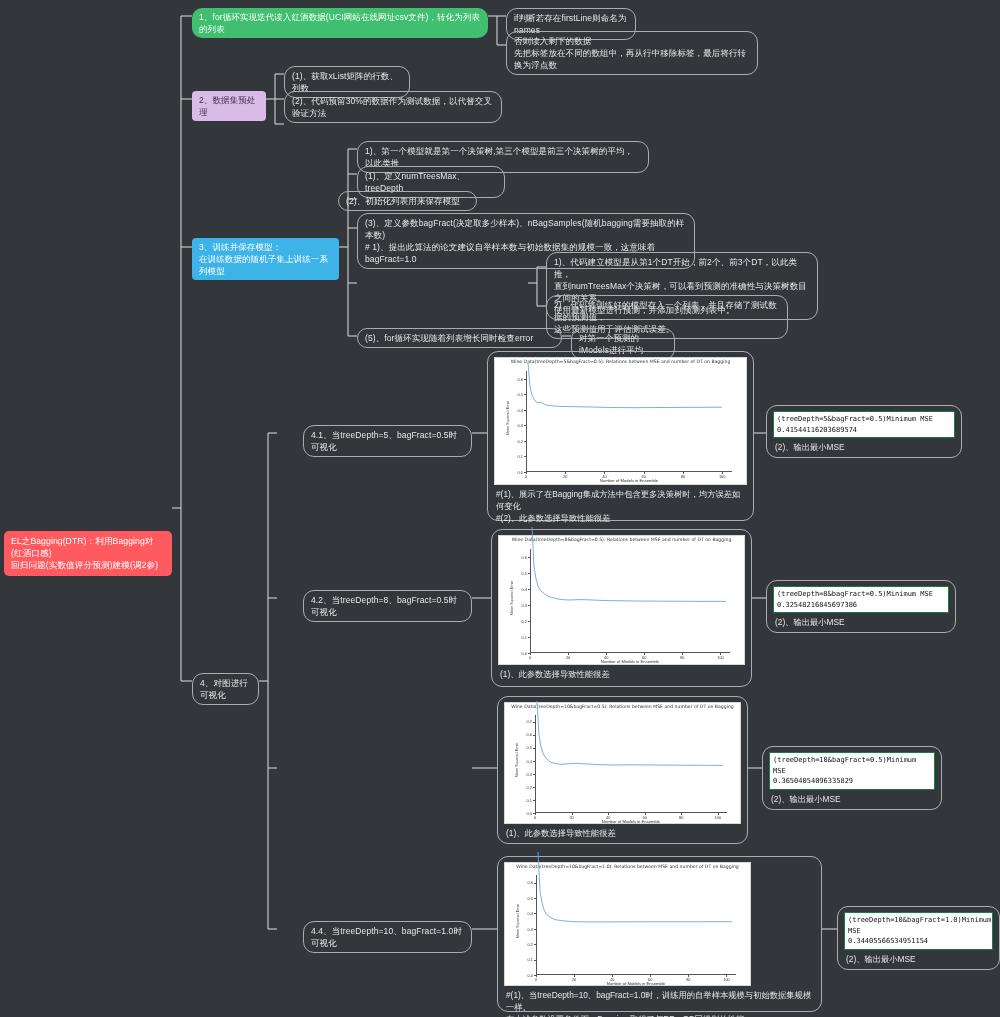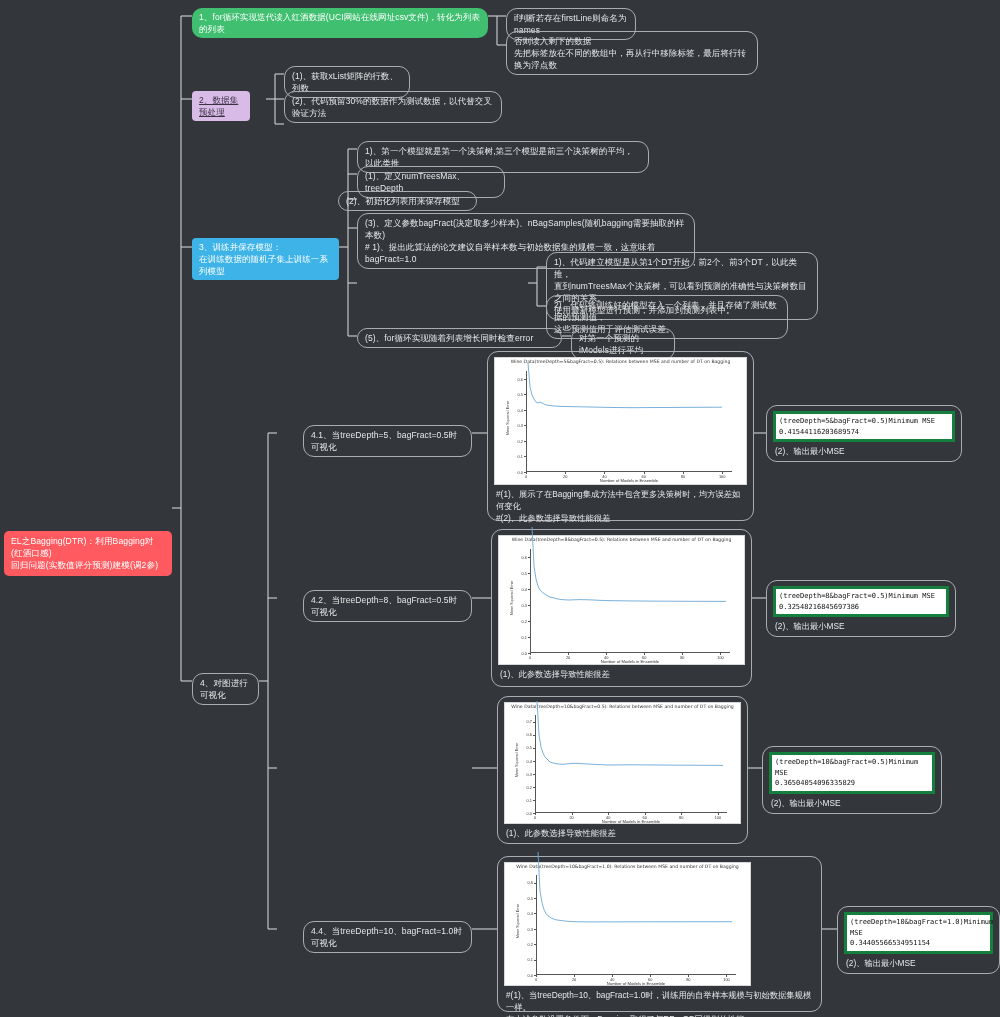--- a/index.html
+++ b/index.html
@@ -61,21 +61,21 @@
     position: absolute;
     border: 1px solid #a9acb0;
     border-radius: 11px;
     padding: 5px 6px 4px 6px;
   }
   .result .val {
     background: #ffffff; color: #111;
     font-family: "DejaVu Sans Mono", "Liberation Mono", monospace;
     font-size: 7px; line-height: 1.5;
     padding: 2px 3px;
-    border: 3px solid #15803d;
+    border: 1px solid #15803d;
     white-space: pre-line;
   }
   .result .cap {
     color: #e8e8ea; font-size: 8.3px; padding: 4px 2px 0 2px;
   }
 
   
   .plot { position: relative; width: 100%; height: 100%; }
   .plot .ptitle {
     position: absolute; left: 0; right: 0; top: 1px;
@@ -172,21 +172,21 @@
   </svg>
 
   <div class="node root" style="left:4px; top:494px; width:168px;">EL之Bagging(DTR)：利用Bagging对(红酒口感)
 回归问题(实数值评分预测)建模(调2参)</div>
 
   <div class="node filled green" style="left:192px; top:8px; width:296px;">1、for循环实现迭代读入红酒数据(UCI网站在线网址csv文件)，转化为列表的列表</div>
   <div class="node outline" style="left:506px; top:8px; width:130px;">if判断若存在firstLine则命名为names</div>
   <div class="node outline" style="left:506px; top:31px; width:252px;">否则读入剩下的数据
 先把标签放在不同的数组中，再从行中移除标签，最后将行转换为浮点数</div>
 
-  <div class="node filled purple" style="left:192px; top:91px; width:58px;text-decoration:underline;">2、数据集预处理</div>
+  <div class="node filled purple" style="left:192px; top:91px; width:74px;">2、数据集预处理</div>
   <div class="node outline" style="left:284px; top:66px; width:126px;">(1)、获取xList矩阵的行数、列数</div>
   <div class="node outline" style="left:284px; top:91px; width:218px;">(2)、代码预留30%的数据作为测试数据，以代替交叉验证方法</div>
 
   <div class="node filled blue" style="left:192px; top:238px; width:147px;">3、训练并保存模型：
 在训练数据的随机子集上训练一系列模型</div>
   <div class="node outline" style="left:357px; top:141px; width:292px;">1)、第一个模型就是第一个决策树,第三个模型是前三个决策树的平均，以此类推</div>
   <div class="node outline" style="left:357px; top:166px; width:148px;">(1)、定义numTreesMax、treeDepth</div>
   <div class="node outline" style="left:338px; top:191px; width:139px;">(2)、初始化列表用来保存模型</div>
   <div class="node outline" style="left:357px; top:213px; width:338px;">(3)、定义参数bagFract(决定取多少样本)、nBagSamples(随机bagging需要抽取的样本数)
 # 1)、提出此算法的论文建议自举样本数与初始数据集的规模一致，这意味着bagFract=1.0</div>

